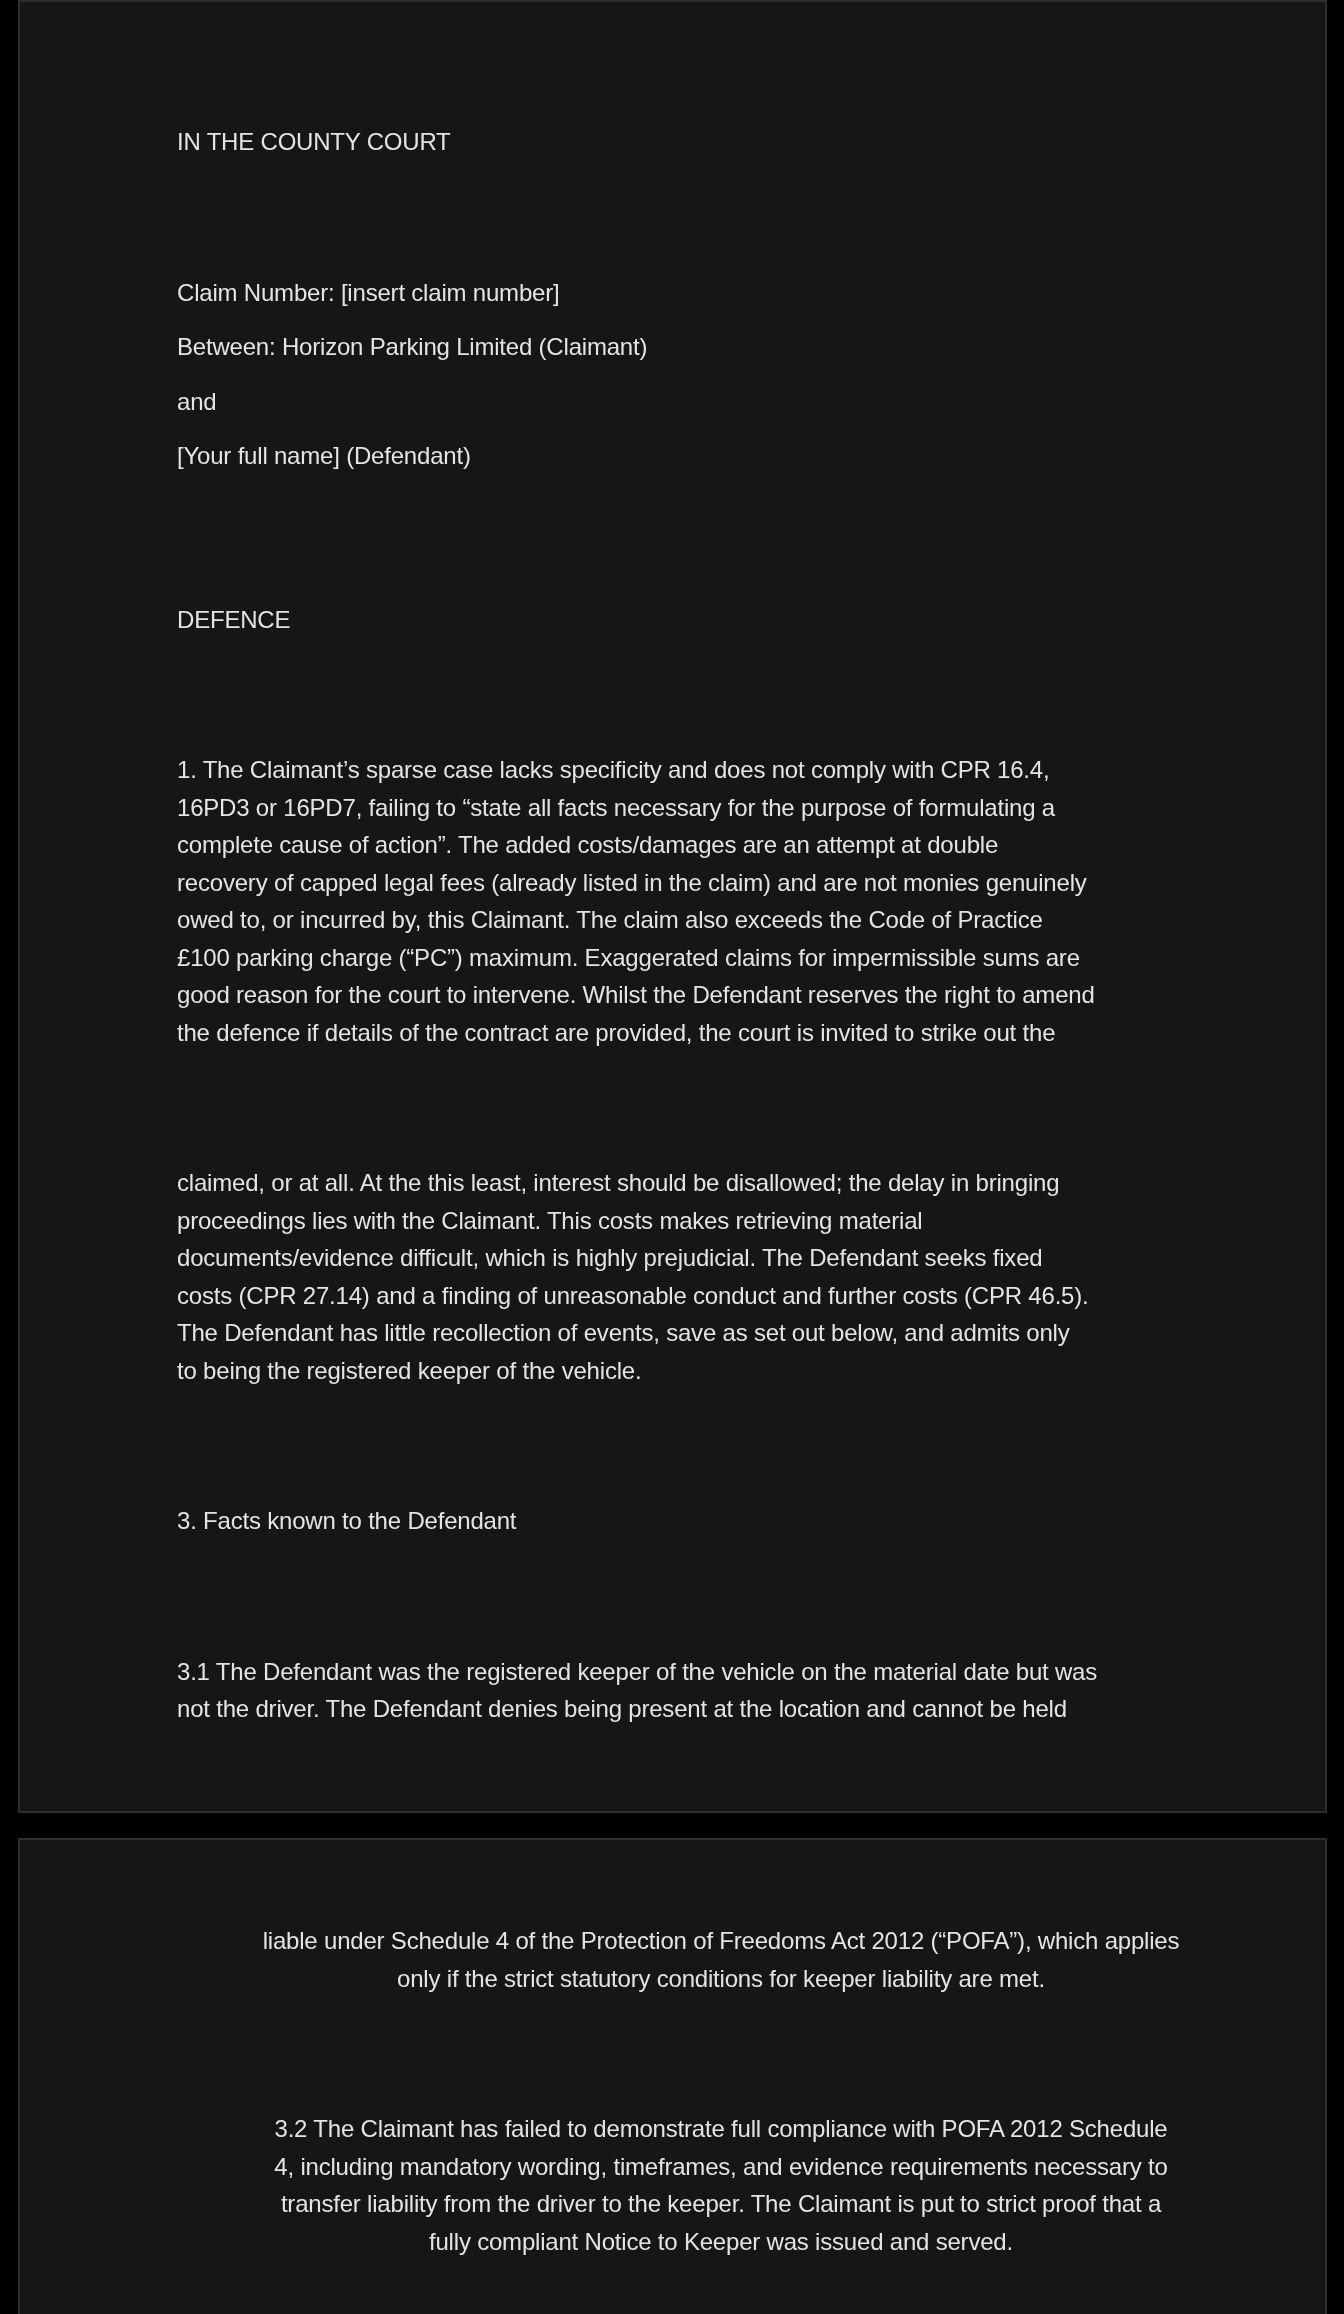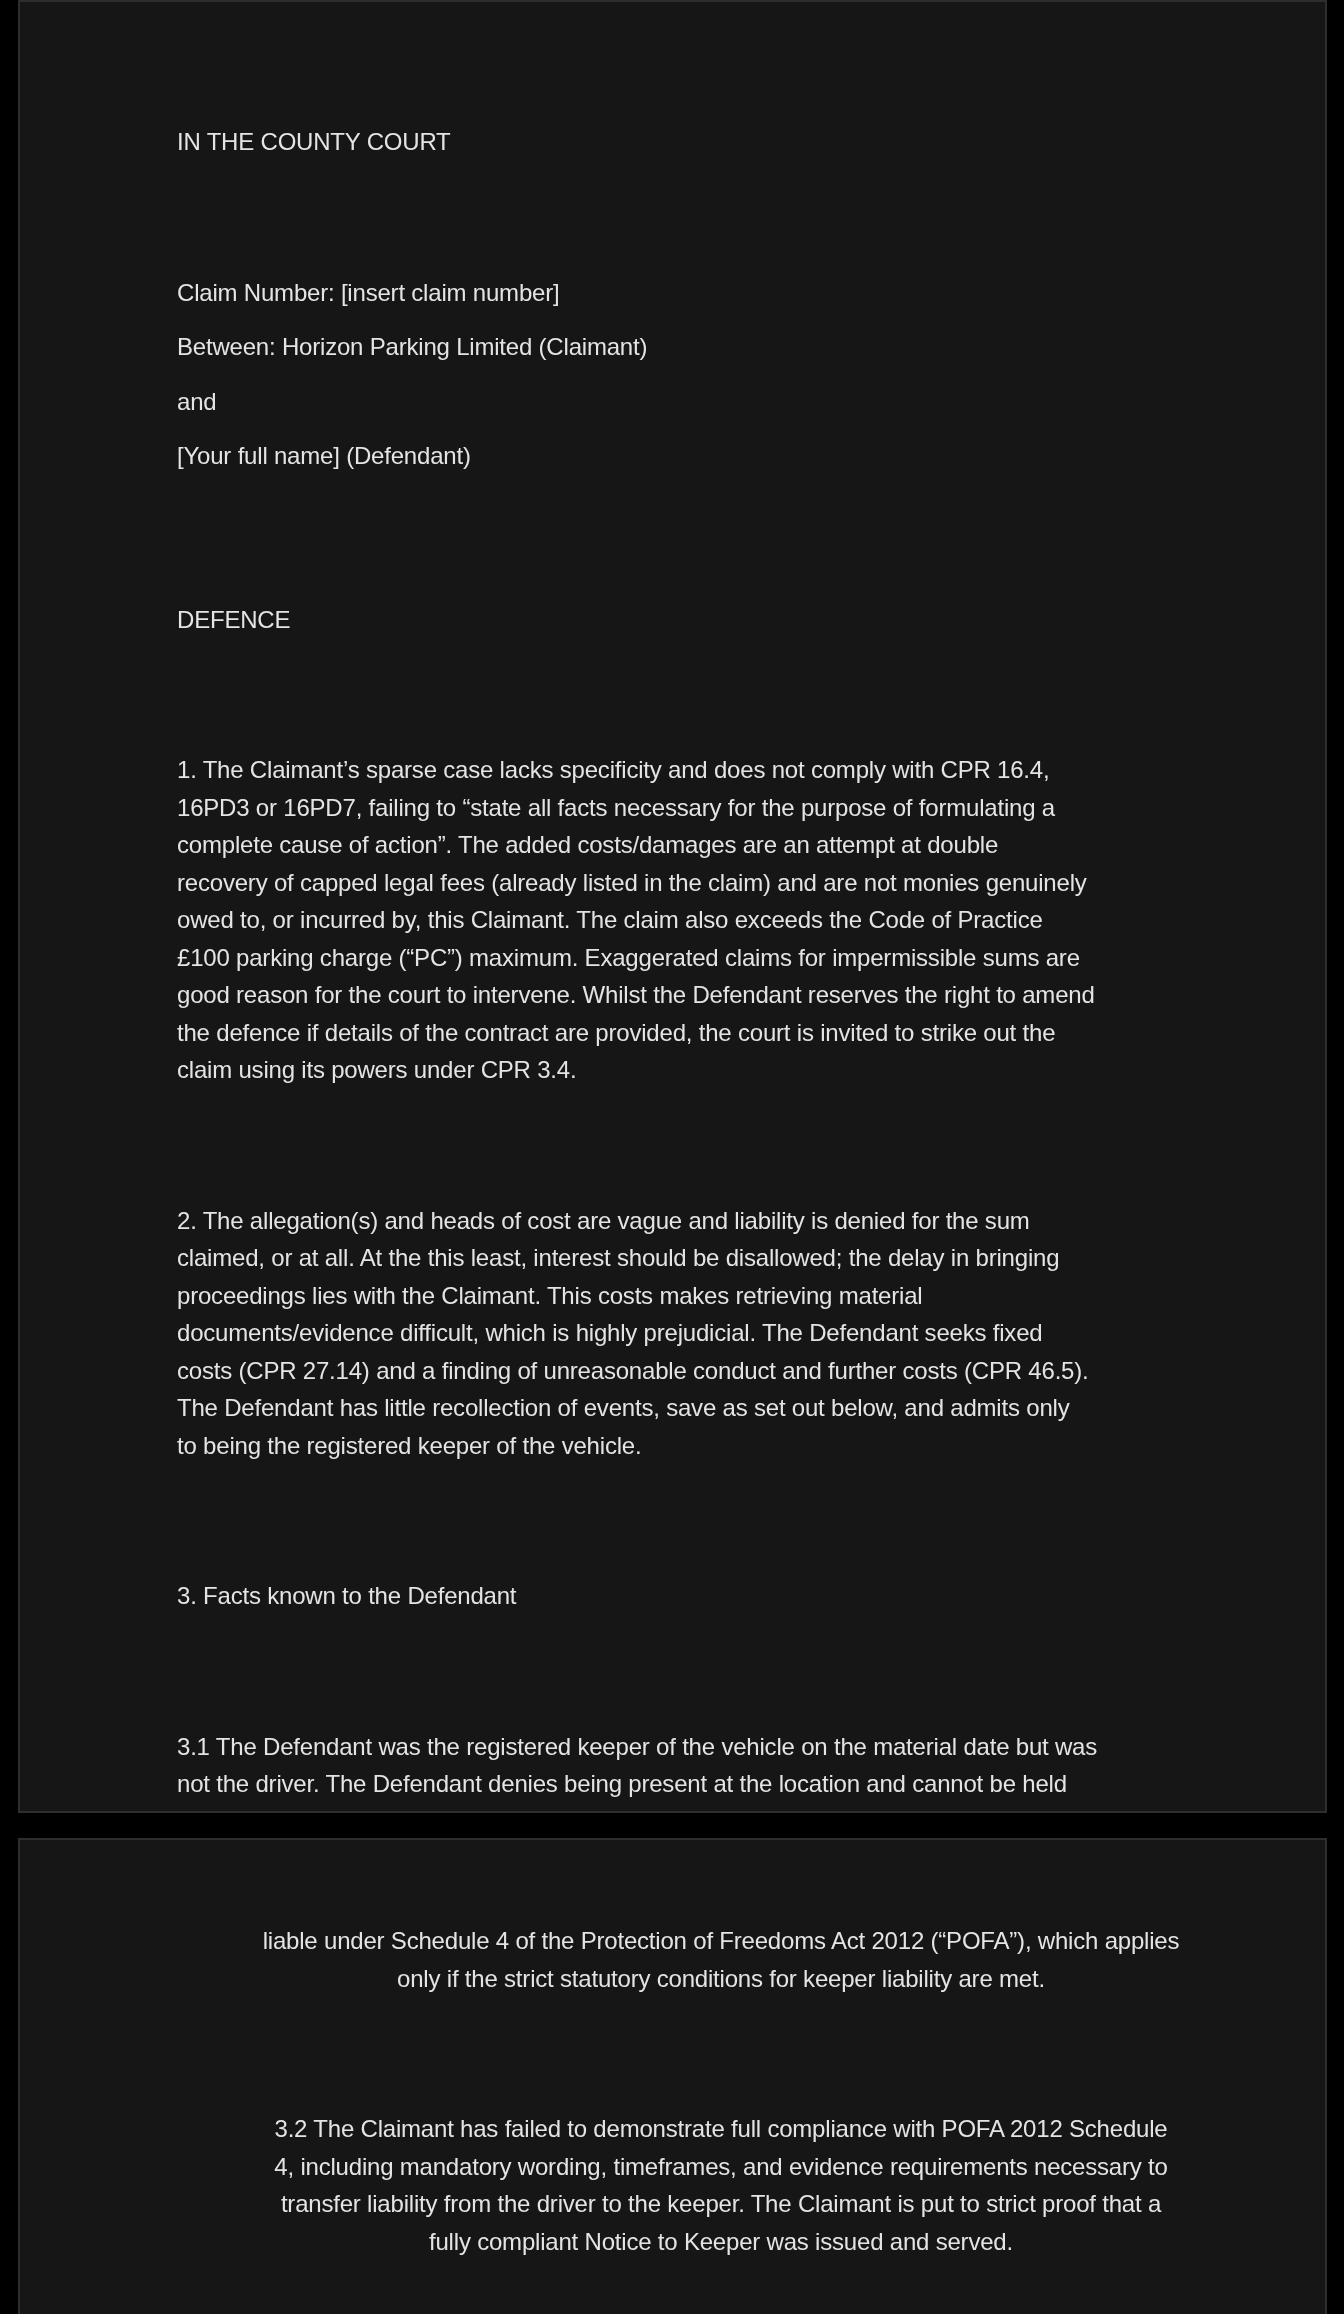--- a/index.html
+++ b/index.html
@@ -71,24 +71,22 @@
       </div>
       <div class="para gap1">
         <div class="line">1. The Claimant’s sparse case lacks specificity and does not comply with CPR 16.4,</div>
         <div class="line">16PD3 or 16PD7, failing to “state all facts necessary for the purpose of formulating a</div>
         <div class="line">complete cause of action”. The added costs/damages are an attempt at double</div>
         <div class="line">recovery of capped legal fees (already listed in the claim) and are not monies genuinely</div>
         <div class="line">owed to, or incurred by, this Claimant. The claim also exceeds the Code of Practice</div>
         <div class="line">£100 parking charge (“PC”) maximum. Exaggerated claims for impermissible sums are</div>
         <div class="line">good reason for the court to intervene. Whilst the Defendant reserves the right to amend</div>
         <div class="line">the defence if details of the contract are provided, the court is invited to strike out the</div>
-        <div class="line">claim using its powers under CPR 3.4.</div>
       </div>
       <div class="para gap1">
-        <div class="line">2. The allegation(s) and heads of cost are vague and liability is denied for the sum</div>
         <div class="line">claimed, or at all. At the this least, interest should be disallowed; the delay in bringing</div>
         <div class="line">proceedings lies with the Claimant. This costs makes retrieving material</div>
         <div class="line">documents/evidence difficult, which is highly prejudicial. The Defendant seeks fixed</div>
         <div class="line">costs (CPR 27.14) and a finding of unreasonable conduct and further costs (CPR 46.5).</div>
         <div class="line">The Defendant has little recollection of events, save as set out below, and admits only</div>
         <div class="line">to being the registered keeper of the vehicle.</div>
       </div>
       <div class="para gap1">
         <div class="line">3. Facts known to the Defendant</div>
       </div>

